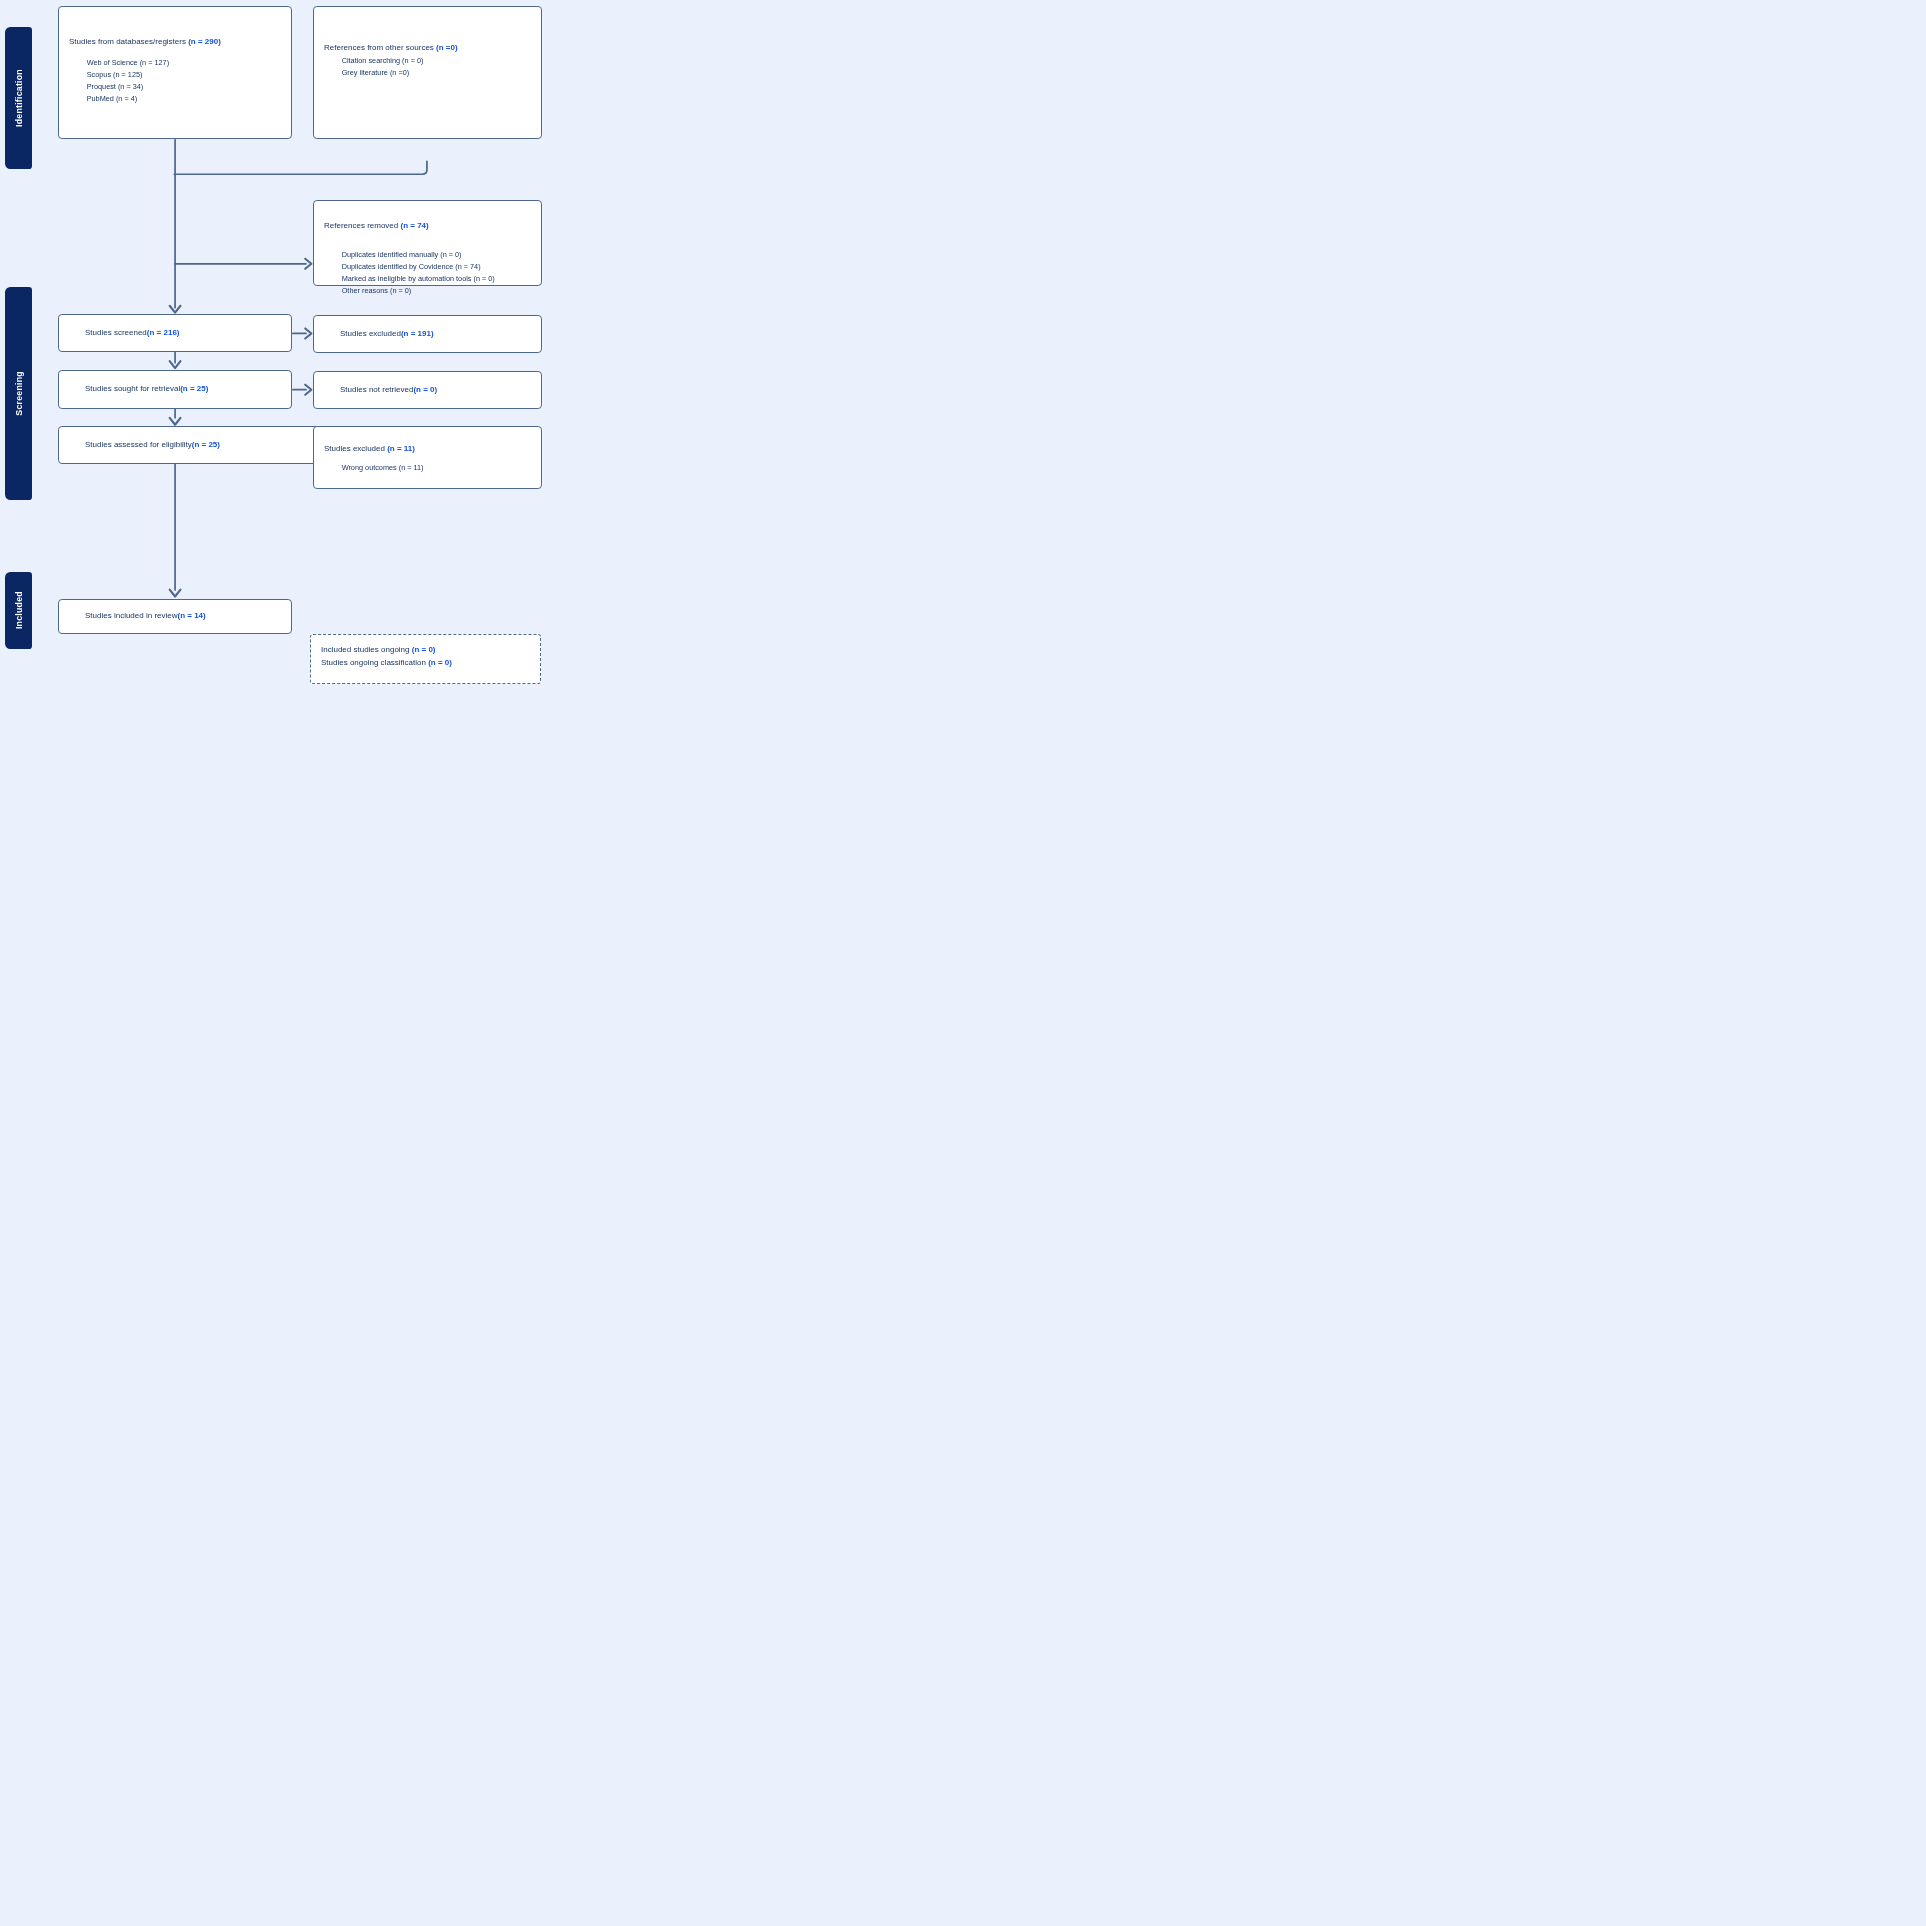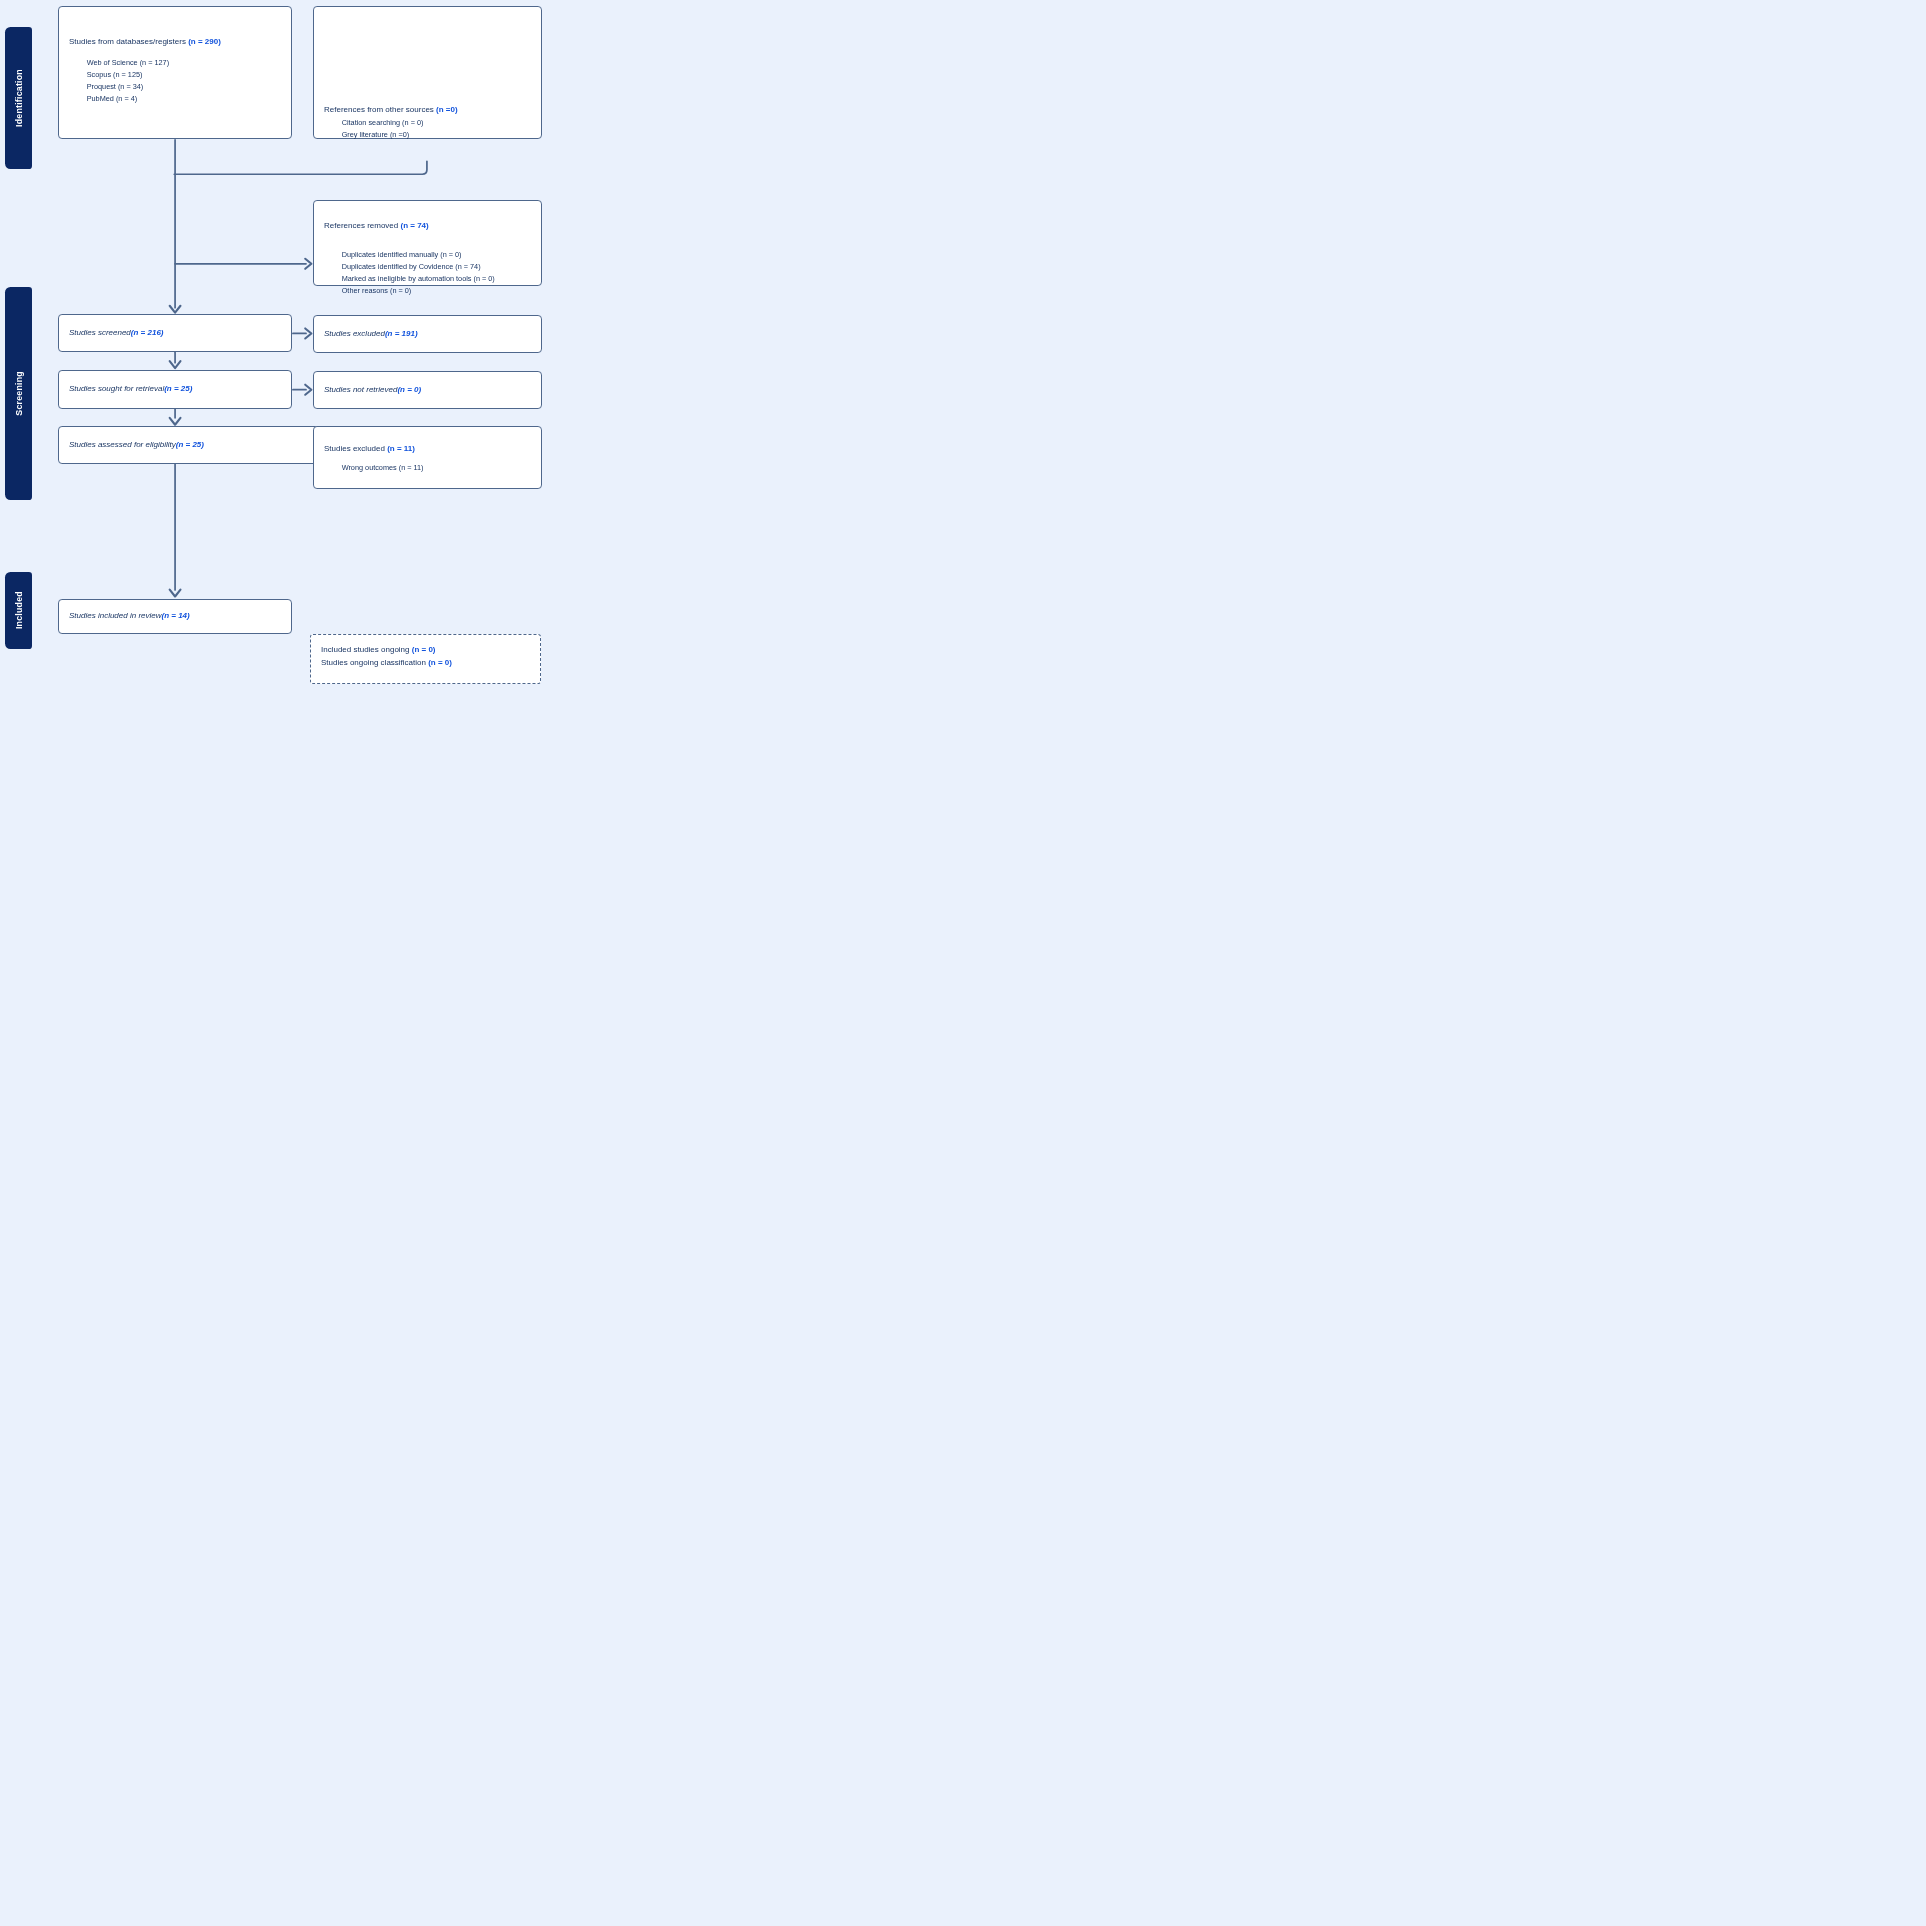--- a/index.html
+++ b/index.html
@@ -48,29 +48,29 @@
     font-size:8.9px;font-weight:700;letter-spacing:0.2px;
     white-space:nowrap;
   }
 
   .hline{font-size:8px;line-height:10.8px;white-space:nowrap;}
   .count{color:var(--accent);font-weight:700;}
   ul.sub{list-style:none;margin:0;padding:0;margin-left:17.7px;font-size:7.3px;}
   ul.sub li{line-height:12px;white-space:nowrap;}
 
   .pad{padding-left:10px;padding-right:5.4px;box-sizing:border-box;height:100%;}
-  .vcenter{display:flex;align-items:center;height:100%;box-sizing:border-box;padding-left:10px;padding-right:3.9px;font-style:italic;}
+  .vcenter{display:flex;align-items:center;height:100%;box-sizing:border-box;padding-left:26px;padding-right:3.9px;}
 
   
   #box-db{left:58px;top:5.8px;width:234px;height:133px;}
   #box-db .pad{padding-top:30px;}
   #box-db ul{margin-top:9.6px;}
 
   #box-other{left:313px;top:5.8px;width:229px;height:133px;}
-  #box-other .pad{padding-top:50px;margin-top:48px;}
+  #box-other .pad{padding-top:36px;}
   #box-other ul{margin-top:1.5px;}
 
   #box-removed{left:313px;top:200px;width:229px;height:86px;}
   #box-removed .pad{padding-top:20px;}
   #box-removed ul{margin-top:17px;}
 
   #box-screened{left:58px;top:314px;width:234px;height:38px;}
   #box-excl-screen{left:313px;top:315px;width:229px;height:38px;}
   #box-sought{left:58px;top:370px;width:234px;height:39px;}
   #box-notret{left:313px;top:371px;width:229px;height:38px;}

